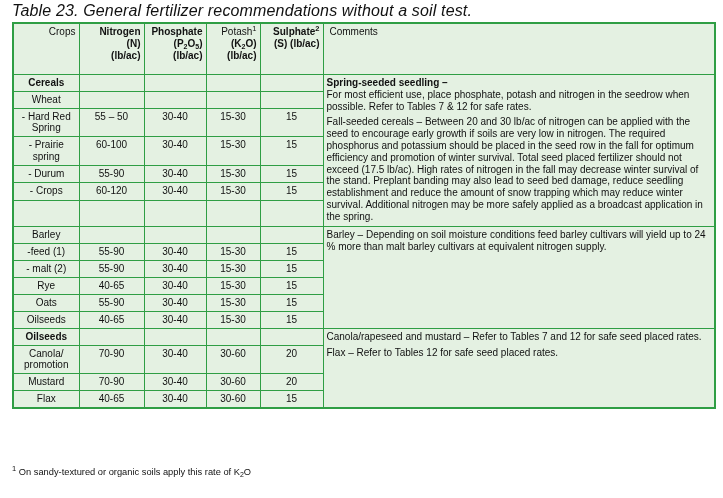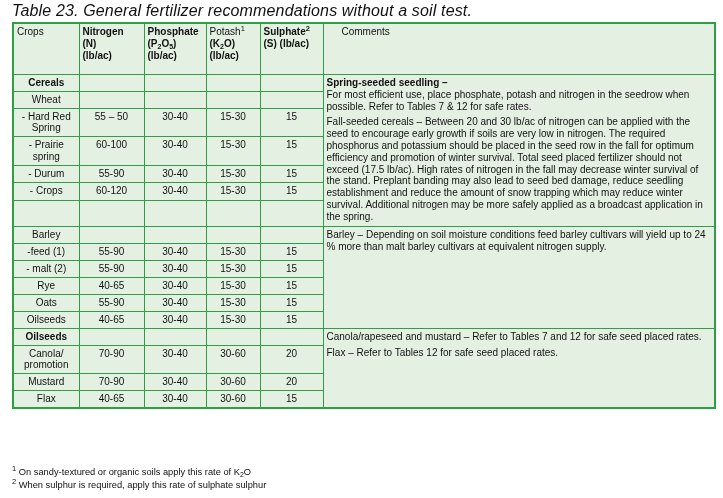--- a/index.html
+++ b/index.html
@@ -57,29 +57,29 @@
   }
   
   col.c-crop    { width: 66px; }
   col.c-n       { width: 65px; }
   col.c-p       { width: 62px; }
   col.c-k       { width: 54px; }
   col.c-s       { width: 63px; }
   col.c-comment { width: 392px; }
 
   th.hdr {
-    text-align: left;
+    text-align: right;
     vertical-align: top;
     padding-top: 5px;
     height: 46px;
     font-size: 10.5px;
   }
   th.hdr.left-al {
     text-align: left;
-    padding-left: 18px;
+    padding-left: 6px;
   }
   .hdr-line { display: block; }
   sub { font-size: 7px; vertical-align: baseline; position: relative; top: 2px; }
   sup.fn { font-size: 7.5px; vertical-align: super; line-height: 0; }
 
   td.crop {
     text-align: center;
     vertical-align: middle;
     font-size: 10px;
   }
@@ -307,16 +307,15 @@
           <td class="num">30-60</td>
           <td class="num">15</td>
         </tr>
 
       </tbody>
     </table>
   </div>
 
   <div class="footnotes">
     <div><sup class="fn">1</sup><span> On sandy-textured or organic soils apply this rate of K</span><sub>2</sub><span>O</span></div>
-    <div><sup class="fn">2</sup><span> When sulphur is required, apply this rate of sulphate sulphur</span></div>
   </div>
 
 </div>
 
 </body></html>

